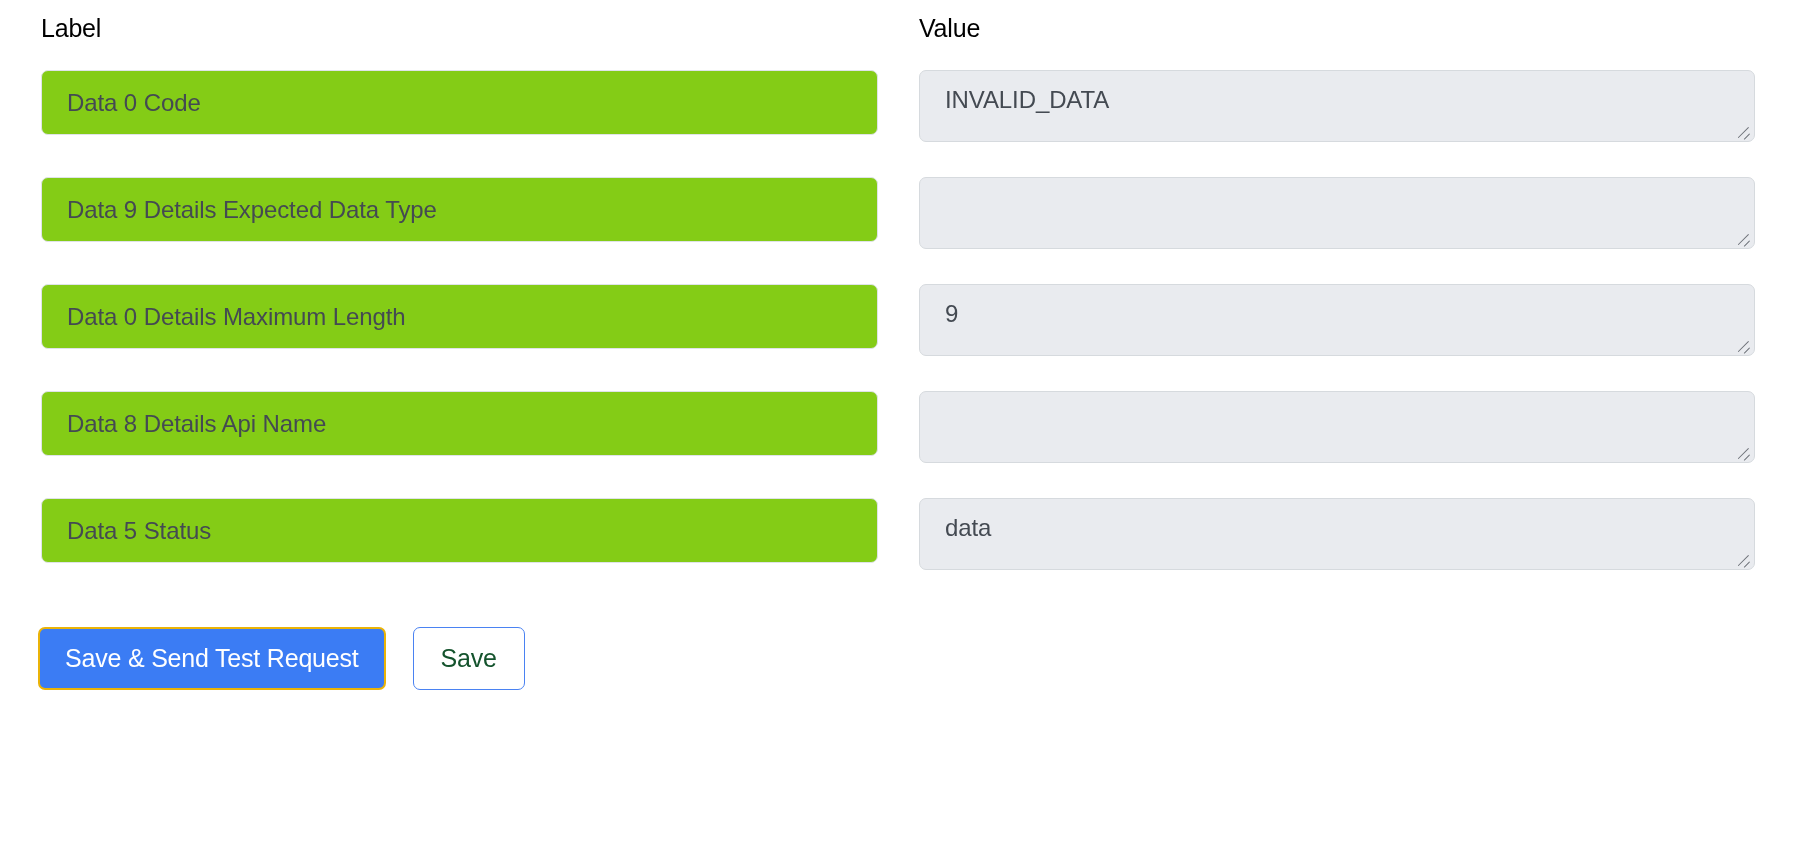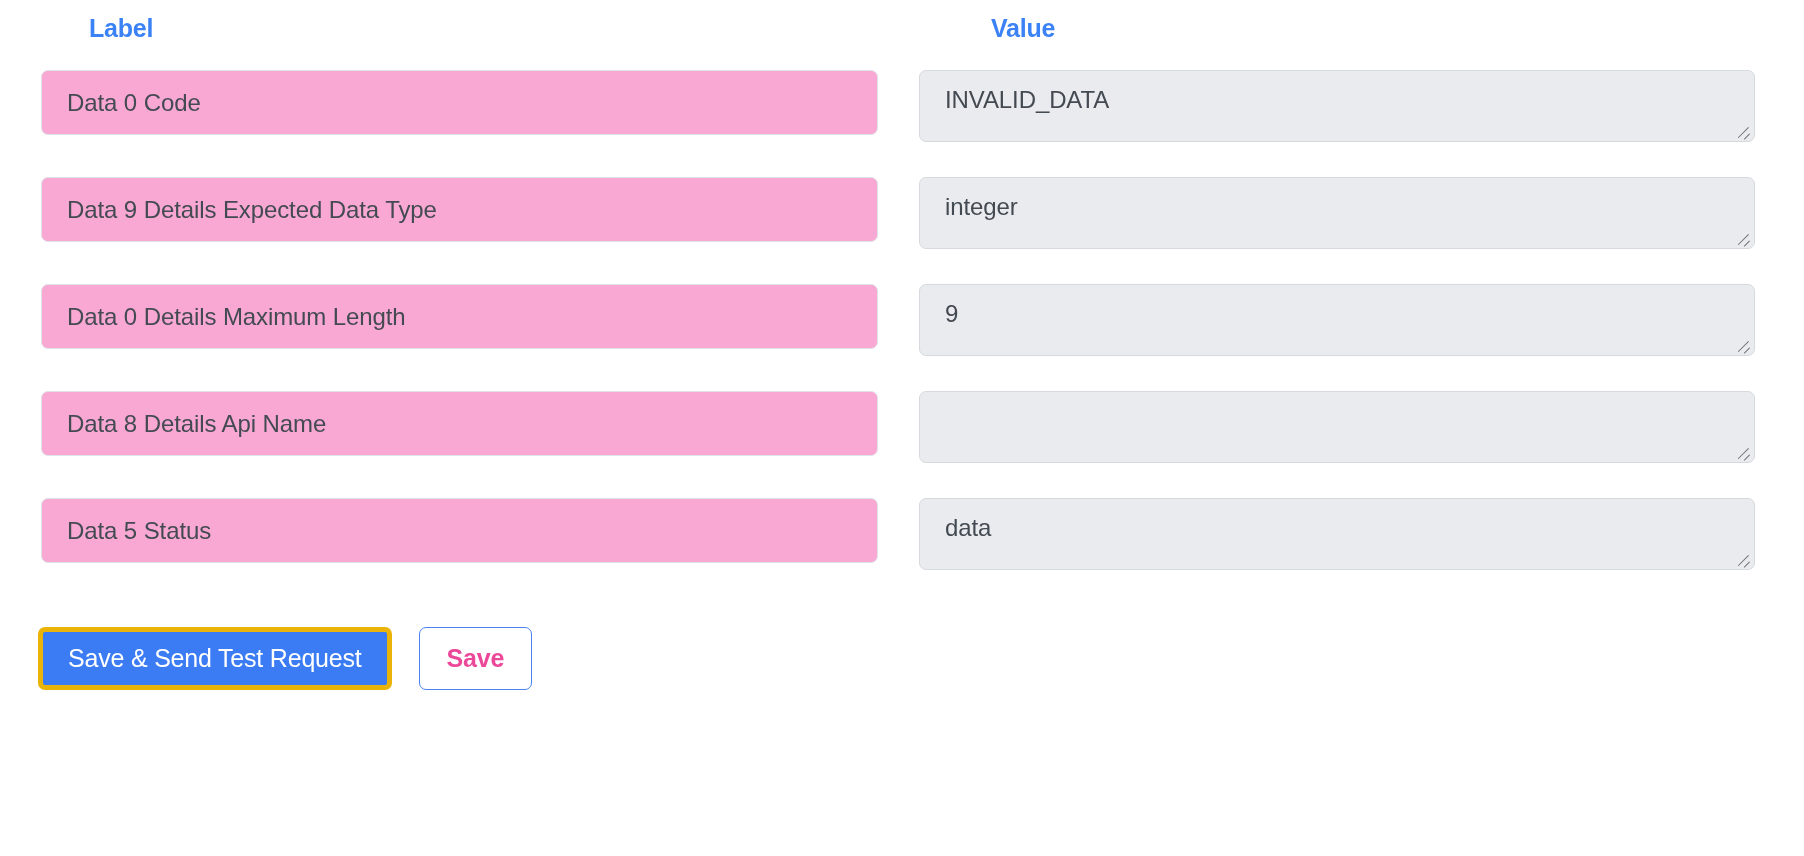--- a/index.html
+++ b/index.html
@@ -20,25 +20,24 @@
   }
 
   
   .headers {
     display: flex;
     padding-left: 41px;
     padding-top: 13px;
   }
   .col-head {
     font-size: 25px;
-    font-weight: 700;
-    color: #3b82f6;
+    font-weight: 400;
+    color: #000000;
     letter-spacing: -0.2px;
     line-height: 30px;
-    margin-left: 48px;
   }
   .col-head.label-head { width: 878px; }
   .col-head.value-head { width: 836px; }
 
   
   .rows {
     margin-top: 27px;
     display: flex;
     flex-direction: column;
   }
@@ -47,21 +46,21 @@
     display: flex;
     align-items: flex-start;
     height: 107px;
     padding-left: 41px;
   }
 
   
   .label-field {
     width: 837px;
     height: 65px;
-    background: #f9a8d4;
+    background: #84cc16;
     border: 1px solid #dfe3e8;
     border-radius: 7px;
     display: flex;
     align-items: center;
     padding: 0 0 0 25px;
     font-size: 24px;
     color: #444a52;
     letter-spacing: -0.1px;
     flex: none;
   }
@@ -134,34 +133,34 @@
     cursor: pointer;
     display: inline-flex;
     align-items: center;
     justify-content: center;
     line-height: 1;
   }
 
   .btn-primary {
     background: #3b7cf4;
     color: #ffffff;
-    border: 5px solid #eab308;
+    border: 2px solid #eab308;
     height: 63px;
     padding: 0 25px;
     font-weight: 400;
   }
 
   .btn-secondary {
     background: #ffffff;
-    color: #ec4899;
+    color: #14532d;
     border: 1.6px solid #4a82f2;
     height: 63px;
     padding: 0 27px;
     margin-left: 27px;
-    font-weight: 700;
+    font-weight: 400;
   }
 </style>
 </head>
 <body>
 
 <div class="page">
 
   <div class="headers">
     <div class="col-head label-head">Label</div>
     <div class="col-head value-head">Value</div>
@@ -176,21 +175,20 @@
           <span class="resize-grip">
             <span class="l1"></span>
             <span class="l2"></span>
           </span>
         </div>
       </div>
       <div class="row">
         <div class="label-field">Data 9 Details Expected Data Type</div>
         <div class="gap"></div>
         <div class="value-field">
-          <span class="value-text">integer</span>
           <span class="resize-grip">
             <span class="l1"></span>
             <span class="l2"></span>
           </span>
         </div>
       </div>
       <div class="row">
         <div class="label-field">Data 0 Details Maximum Length</div>
         <div class="gap"></div>
         <div class="value-field">

